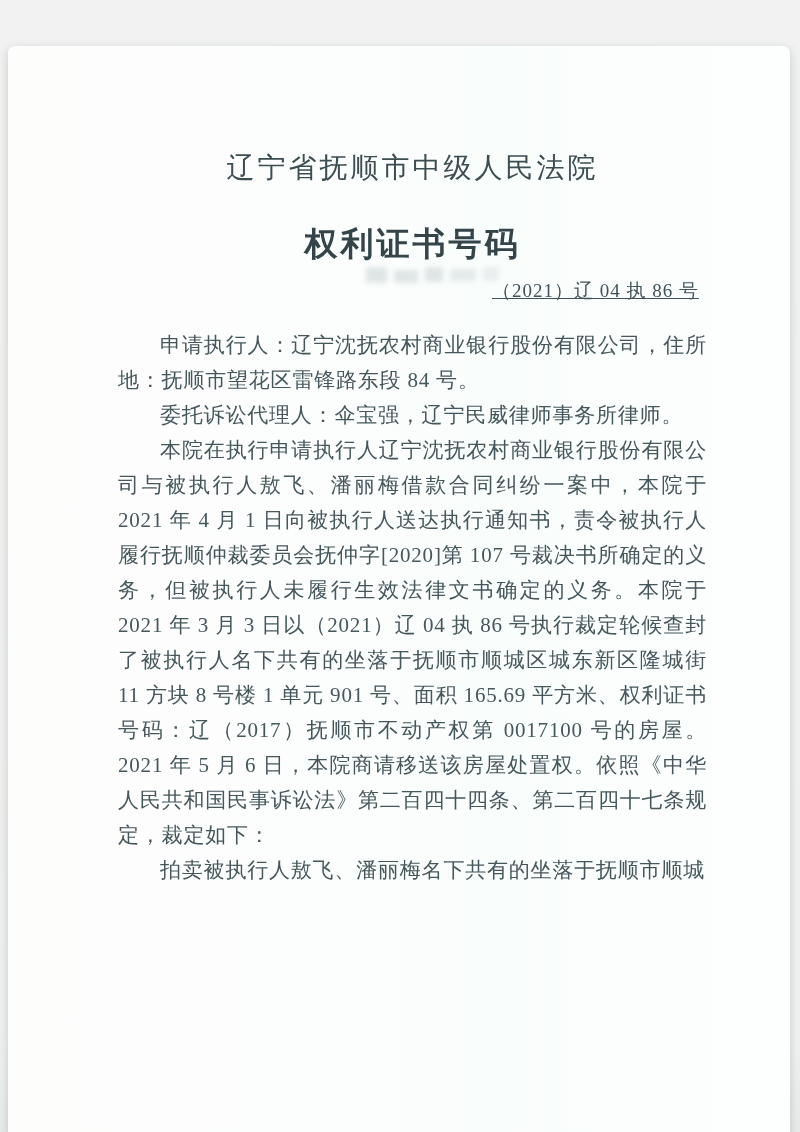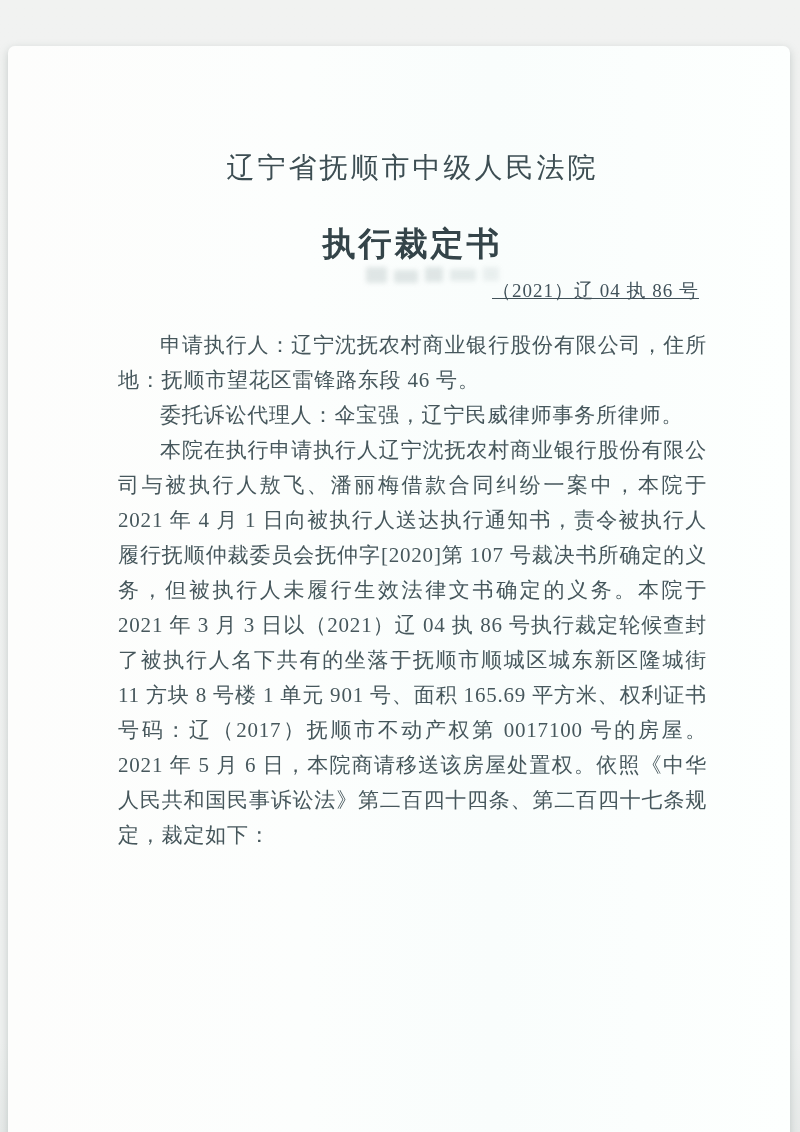--- a/index.html
+++ b/index.html
@@ -108,25 +108,26 @@
       <i></i>
         <i></i>
         <i></i>
         <i></i>
         <i></i>
     </div>
 
     <div class="content">
       <div class="court-name">辽宁省抚顺市中级人民法院</div>
 
-      <div class="doc-title">执行裁定书</div>
+      <div class="doc-title">权利证书号码</div>
 
       <div class="case-number">（2021）辽 04 执 86 号</div>
 
       <div class="body-text">
-        <p>申请执行人：辽宁沈抚农村商业银行股份有限公司，住所地：抚顺市望花区雷锋路东段 46 号。</p>
+        <p>申请执行人：辽宁沈抚农村商业银行股份有限公司，住所地：抚顺市望花区雷锋路东段 84 号。</p>
         <p>委托诉讼代理人：伞宝强，辽宁民威律师事务所律师。</p>
         <p>本院在执行申请执行人辽宁沈抚农村商业银行股份有限公司与被执行人敖飞、潘丽梅借款合同纠纷一案中，本院于 2021 年 4 月 1 日向被执行人送达执行通知书，责令被执行人履行抚顺仲裁委员会抚仲字[2020]第 107 号裁决书所确定的义务，但被执行人未履行生效法律文书确定的义务。本院于 2021 年 3 月 3 日以（2021）辽 04 执 86 号执行裁定轮候查封了被执行人名下共有的坐落于抚顺市顺城区城东新区隆城街 11 方块 8 号楼 1 单元 901 号、面积 165.69 平方米、权利证书号码：辽（2017）抚顺市不动产权第 0017100 号的房屋。2021 年 5 月 6 日，本院商请移送该房屋处置权。依照《中华人民共和国民事诉讼法》第二百四十四条、第二百四十七条规定，裁定如下：</p>
+        <p>拍卖被执行人敖飞、潘丽梅名下共有的坐落于抚顺市顺城</p>
       </div>
     </div>
 
   </div>
 </div>
 
 </body></html>

